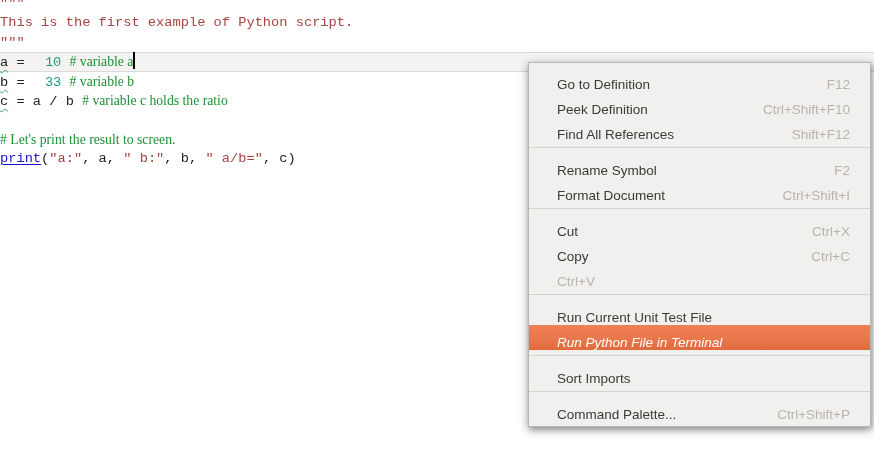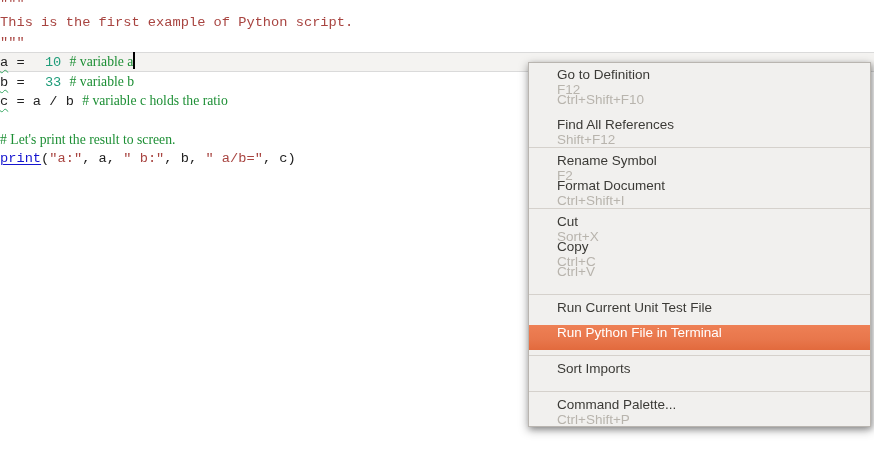--- a/index.html
+++ b/index.html
@@ -70,69 +70,69 @@
     box-shadow: 0 3px 9px rgba(0,0,0,0.38), 2px 2px 5px rgba(0,0,0,0.18);
     padding: 4px 0;
     font-family: "Liberation Sans", "DejaVu Sans", sans-serif;
     font-size: 13.5px;
     color: var(--menu-text);
     z-index: 10;
   }
   .menu-item {
     height: 25px;
     display: flex;
-    align-items: flex-start;
+    align-items: flex-end;
     padding: 0 20px 0 28px;
     cursor: default;
-    flex-direction: column;
   }
   .menu-label { flex: 1 1 auto; white-space: nowrap; }
   .menu-shortcut { flex: 0 0 auto; color: var(--shortcut-text); white-space: nowrap; }
   .menu-item.highlighted {
     background: linear-gradient(to bottom, #ee8055, var(--menu-highlight) 60%, #e26a3d);
   }
-  .menu-item.highlighted .menu-label { color: #ffffff; }
+  .menu-item.highlighted .menu-label { color: #ffffff; font-style: italic; }
   .menu-separator {
     height: 1px;
     margin: 5px 0;
     background: #d5d1cc;
   }
 </style>
 </head>
 <body>
 
 <div class="editor">
   <div class="code-lines"><div class="code-line"><span class="tok-string">"""</span></div><div class="code-line"><span class="tok-string">This is the first example of Python script.</span></div><div class="code-line"><span class="tok-string">"""</span></div><div class="code-line current"><span class="tok-warnvar">a</span><span class="tok-plain"> = </span><span class="tok-number">10</span><span class="tok-plain"> </span><span class="tok-comment"># variable a</span><span class="cursor"></span></div><div class="code-line"><span class="tok-warnvar">b</span><span class="tok-plain"> = </span><span class="tok-number">33</span><span class="tok-plain"> </span><span class="tok-comment"># variable b</span></div><div class="code-line"><span class="tok-warnvar">c</span><span class="tok-plain"> = a / b </span><span class="tok-comment"># variable c holds the ratio</span></div><div class="code-line"></div><div class="code-line"><span class="tok-comment"># Let's print the result to screen.</span></div><div class="code-line"><span class="tok-builtin">print</span><span class="tok-plain">(</span><span class="tok-string">"a:"</span><span class="tok-plain">, a, </span><span class="tok-string">" b:"</span><span class="tok-plain">, b, </span><span class="tok-string">" a/b="</span><span class="tok-plain">, c)</span></div></div>
 </div>
 
 <div class="context-menu">
     <div class="menu-item">
       <span class="menu-label">Go to Definition</span>
       <span class="menu-shortcut">F12</span>
     </div>
     <div class="menu-item">
+      <span class="menu-label">Peek Definition</span>
       <span class="menu-shortcut">Ctrl+Shift+F10</span>
     </div>
     <div class="menu-item">
       <span class="menu-label">Find All References</span>
       <span class="menu-shortcut">Shift+F12</span>
     </div>
     <div class="menu-separator"></div>
     <div class="menu-item">
       <span class="menu-label">Rename Symbol</span>
       <span class="menu-shortcut">F2</span>
     </div>
     <div class="menu-item">
       <span class="menu-label">Format Document</span>
       <span class="menu-shortcut">Ctrl+Shift+I</span>
     </div>
     <div class="menu-separator"></div>
     <div class="menu-item">
       <span class="menu-label">Cut</span>
-      <span class="menu-shortcut">Sort+X</span>
+      <span class="menu-shortcut">Ctrl+X</span>
     </div>
     <div class="menu-item">
       <span class="menu-label">Copy</span>
       <span class="menu-shortcut">Ctrl+C</span>
     </div>
     <div class="menu-item">
       <span class="menu-shortcut">Ctrl+V</span>
     </div>
     <div class="menu-separator"></div>
     <div class="menu-item">

